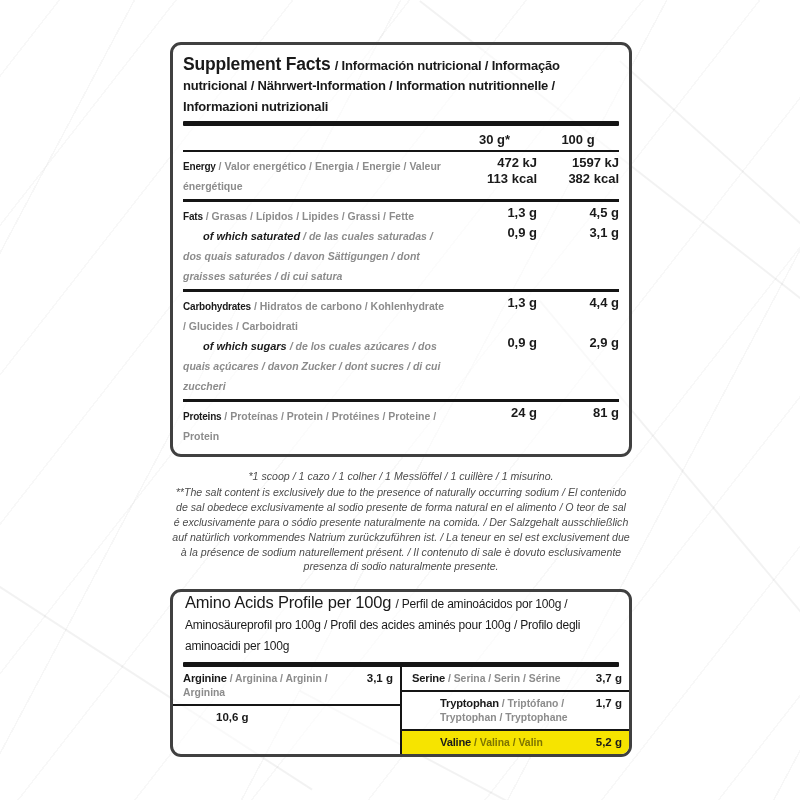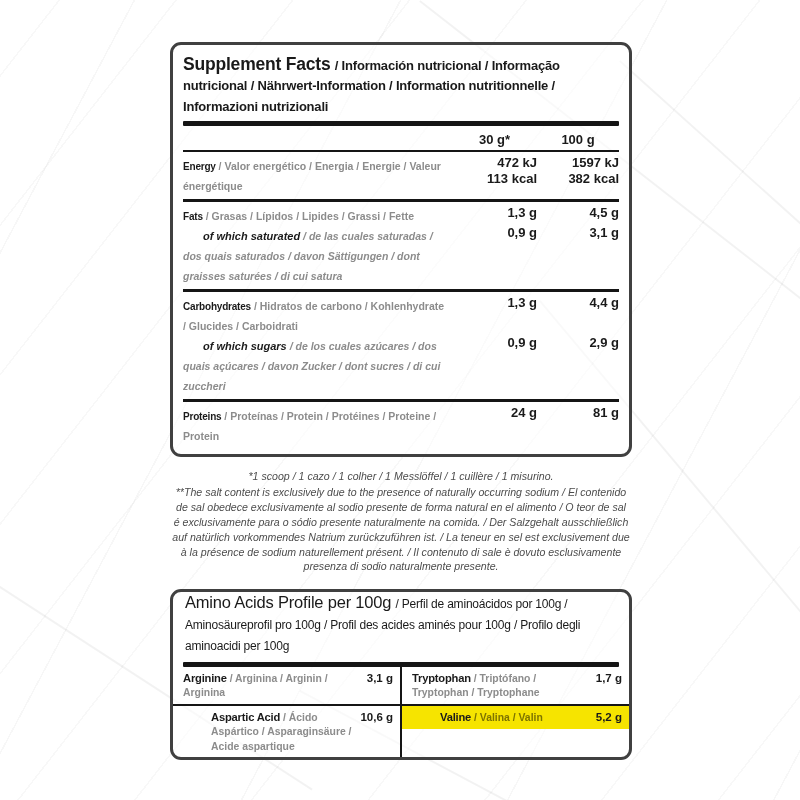--- a/index.html
+++ b/index.html
@@ -181,26 +181,29 @@
       <span class="rest">/ Perfil de aminoácidos por 100g / Aminosäureprofil pro 100g / Profil des acides aminés pour 100g / Profilo degli aminoacidi per 100g</span>
     </div>
     <div class="thick-bar"></div>
     <div class="amino-grid">
       <div class="acol" id="amino-left">
           <div class="arow">
             <div class="atext"><span class="aname">Arginine</span><span class="atrans"> / Arginina / Arginin / Arginina</span></div>
             <div class="aval">3,1 g</div>
           </div>
           <div class="arow">
-            <div class="atext"><span class="aname">Aspartic Acid</span><span class="atrans"> / Ácido Aspártico / Asparaginsäure / Acide aspartique</span></div>
             <div class="aval">10,6 g</div>
           </div>
         </div>
       <div class="vdivider"></div>
       <div class="acol" id="amino-right">
+          <div class="arow">
+            <div class="atext"><span class="aname">Serine</span><span class="atrans"> / Serina / Serin / Sérine</span></div>
+            <div class="aval">3,7 g</div>
+          </div>
           <div class="arow">
             <div class="atext"><span class="aname">Tryptophan</span><span class="atrans"> / Triptófano / Tryptophan / Tryptophane</span></div>
             <div class="aval">1,7 g</div>
           </div>
           <div class="arow hl">
             <div class="atext"><span class="aname">Valine</span><span class="atrans"> / Valina / Valin</span></div>
             <div class="aval">5,2 g</div>
           </div>
         </div>
     </div>

